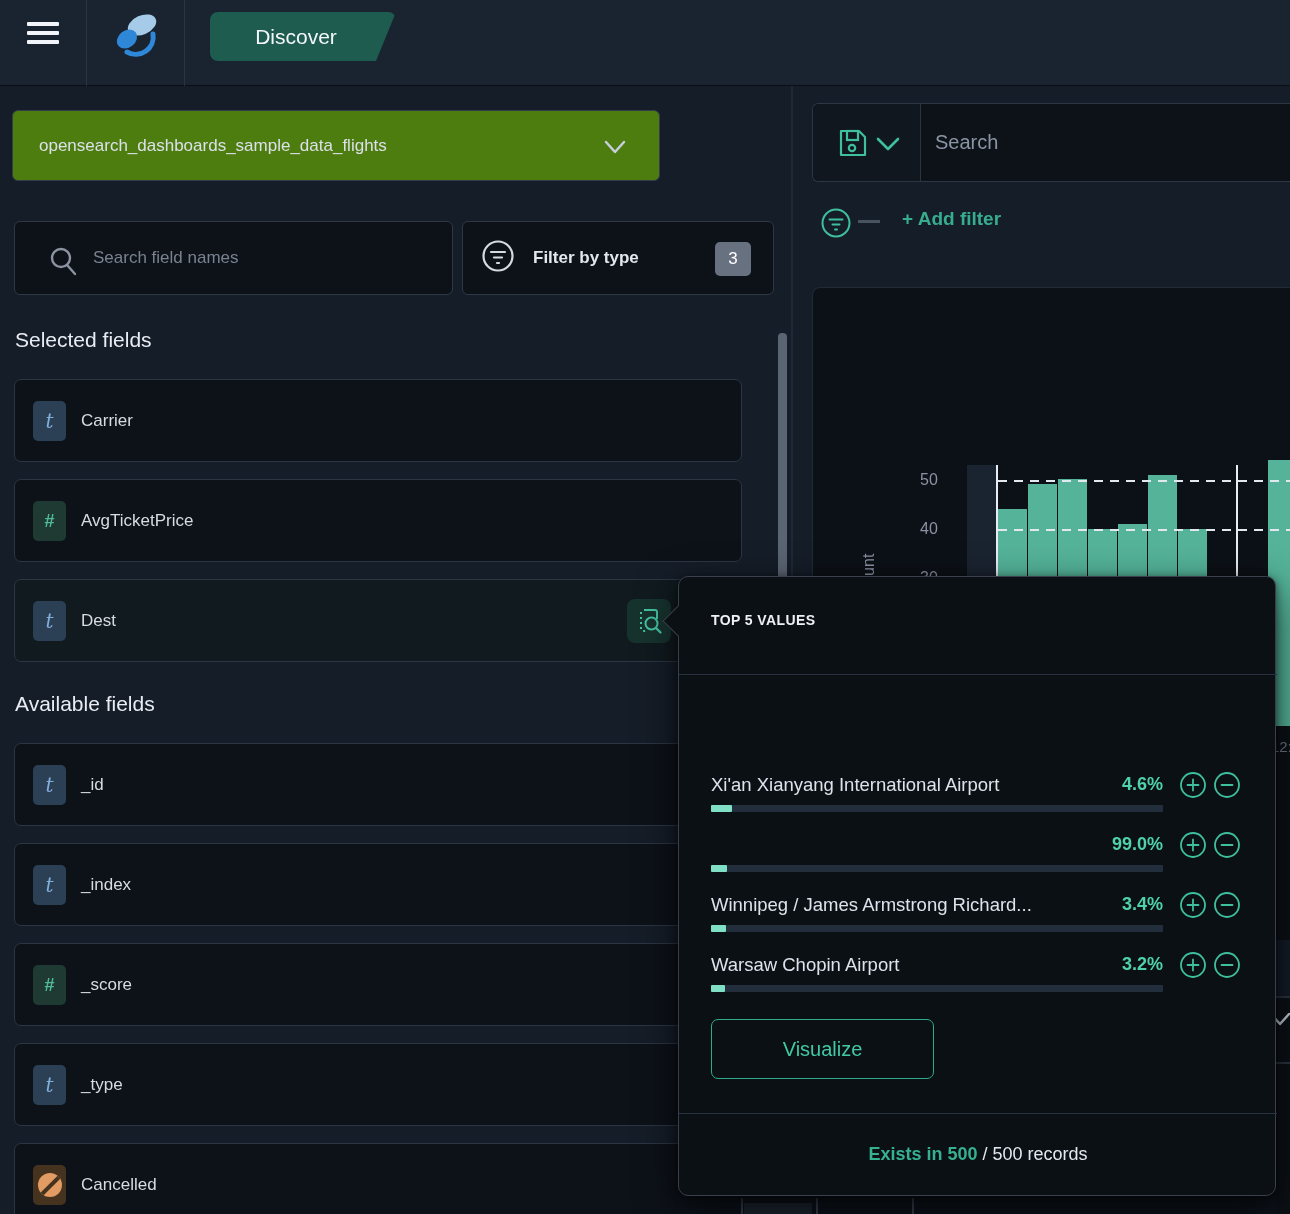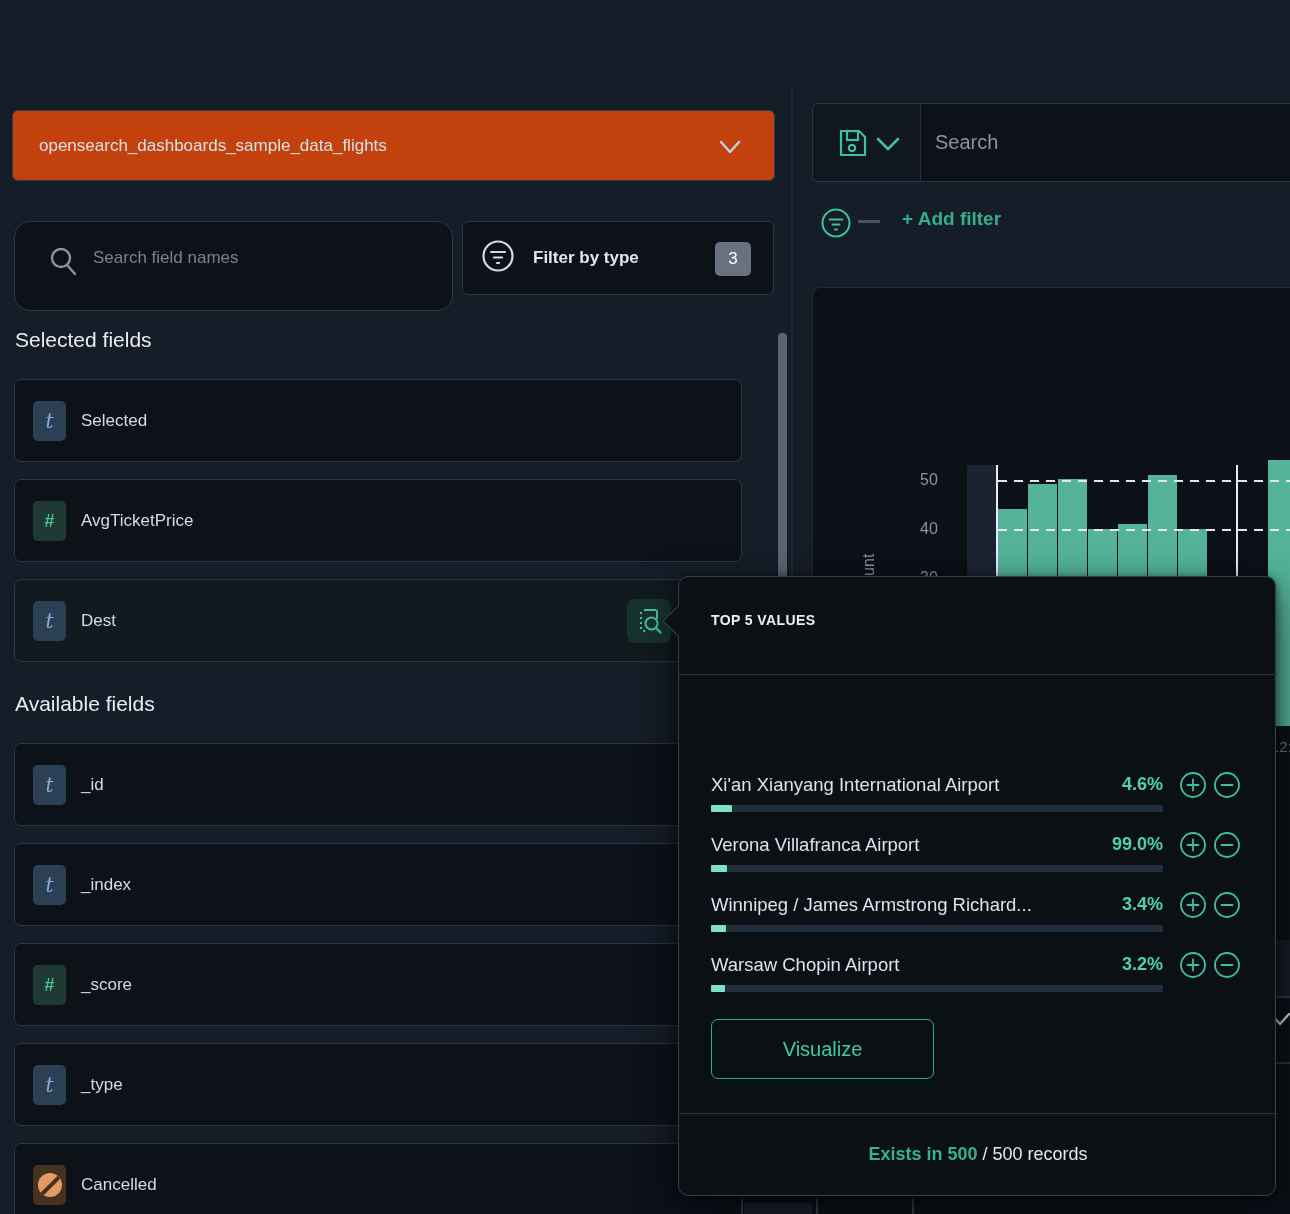--- a/index.html
+++ b/index.html
@@ -12,25 +12,25 @@
   .nav-divider { position:absolute; top:0; width:1px; height:86px; background:#2a3440; }
   .hamburger { position:absolute; left:27px; top:22px; width:32px; height:22px; cursor:pointer; }
   .hamburger span { position:absolute; left:0; width:32px; height:4px; background:#f2f5f9; border-radius:1px; }
   .hamburger span:nth-child(1){top:0;} .hamburger span:nth-child(2){top:9px;} .hamburger span:nth-child(3){top:18px;}
   .logo { position:absolute; left:111px; top:10px; width:52px; height:52px; }
   .discover-tab { position:absolute; left:210px; top:12px; width:186px; height:49px; background:#1d5c4f;
     border-radius:8px; clip-path:polygon(0 0, 100% 0, calc(100% - 20px) 100%, 0 100%);
     color:#f4f7fa; font-size:21px; display:flex; align-items:center; justify-content:center; padding-right:14px; cursor:pointer; }
 
   
-  .idx-select { position:absolute; left:12px; top:110px; width:763px; height:71px; background:#c2410c; border:1px solid #333d4c; border-radius:6px; cursor:pointer; display:flex; align-items:center; }
+  .idx-select { position:absolute; left:12px; top:110px; width:648px; height:71px; background:#4d7c0f; border:1px solid #333d4c; border-radius:6px; cursor:pointer; display:flex; align-items:center; }
   .idx-select .txt { margin-left:26px; font-size:17px; color:#dbe0e9; }
   .idx-chevron { position:absolute; right:32px; top:28px; }
 
-  .fld-search { position:absolute; left:14px; top:221px; width:439px; height:90px; background:#0d1219; border:1px solid #2e3845; border-radius:16px; }
+  .fld-search { position:absolute; left:14px; top:221px; width:439px; height:74px; background:#0d1219; border:1px solid #2e3845; border-radius:6px; }
   .fld-search input { position:absolute; left:78px; top:0; width:350px; height:72px; background:transparent; border:none; outline:none; font-size:17px; color:#dbe0e9; font-family:inherit; }
   .fld-search input::placeholder { color:#79828f; }
   .fld-search .mag { position:absolute; left:34px; top:24px; }
 
   .fbt { position:absolute; left:462px; top:221px; width:312px; height:74px; background:#0d1219; border:1px solid #2e3845; border-radius:6px; cursor:pointer; display:flex; align-items:center; }
   .fbt .lbl { margin-left:18px; font-size:17px; font-weight:700; color:#e2e7ee; }
   .fbt .badge { position:absolute; right:22px; top:20px; width:36px; height:34px; background:#687180; border-radius:5px; color:#fff; font-size:17px; display:flex; align-items:center; justify-content:center; }
   .fbt .ficon { margin-left:18px; }
 
   .sec-head { position:absolute; left:15px; font-size:21px; font-weight:400; color:#e9edf3; }
@@ -95,20 +95,37 @@
   .viz-btn { position:absolute; left:32px; top:442px; width:223px; height:60px; border:1.5px solid #2eaa8c; border-radius:7px; background:transparent; color:#41c9a4; font-size:20px; font-weight:500; font-family:inherit; cursor:pointer; }
   .popup-footer { position:absolute; left:0; top:537px; width:598px; height:83px; text-align:center; line-height:80px; font-size:18px; }
   .popup-footer .exists { color:#35b191; font-weight:700; }
   .popup-footer .rest { color:#e3e8f0; }
 </style>
 </head>
 <body>
 
 <div id="screen">
 
+  <div class="navbar">
+    <div class="hamburger">
+        <span></span>
+        <span></span>
+        <span></span>
+      </div>
+    <div class="nav-divider" style="left:86px"></div>
+    <div class="logo">
+      <svg width="52" height="52" viewBox="0 0 52 52">
+        <ellipse cx="31" cy="15" rx="15" ry="9.5" transform="rotate(-24 31 15)" fill="#a5cbe8"></ellipse>
+        <ellipse cx="16" cy="29" rx="11" ry="8.5" transform="rotate(-38 16 29)" fill="#2f87d8"></ellipse>
+        <path d="M42 24 A17.5 17.5 0 0 1 16 42" fill="none" stroke="#2f87d8" stroke-width="5" stroke-linecap="round"></path>
+      </svg>
+    </div>
+    <div class="nav-divider" style="left:184px"></div>
+    <div class="discover-tab">Discover</div>
+  </div>
 
   <div class="idx-select">
     <span class="txt">opensearch_dashboards_sample_data_flights</span>
     <span class="idx-chevron">
       <svg width="24" height="16" viewBox="0 0 24 16">
           <polyline points="3,3 12,13 21,3" fill="none" stroke="#c7cfdb" stroke-width="2.5" stroke-linecap="round" stroke-linejoin="round"></polyline>
         </svg>
     </span>
   </div>
 
@@ -132,21 +149,21 @@
         </svg>
     </span>
     <span class="lbl">Filter by type</span>
     <span class="badge">3</span>
   </div>
 
   <div class="sec-head" style="top:328px">Selected fields</div>
 
   <div class="card" style="top:379px">
     <span class="tok tok-str">t</span>
-    <span class="name">Selected</span>
+    <span class="name">Carrier</span>
   </div>
   <div class="card" style="top:479px">
     <span class="tok tok-num">#</span>
     <span class="name">AvgTicketPrice</span>
   </div>
   <div class="card card-dest" style="top:579px">
     <span class="tok tok-str">t</span>
     <span class="name">Dest</span>
     <span class="inspect-btn">
       <svg width="28" height="28" viewBox="0 0 28 28">
@@ -273,21 +290,20 @@
             <circle cx="14" cy="14" r="12" fill="none" stroke="#3fbf9d" stroke-width="1.8"></circle>
             <line x1="8.5" y1="14" x2="19.5" y2="14" stroke="#3fbf9d" stroke-width="1.8" stroke-linecap="round"></line>
           </svg>
         </span>
       <span class="ptrack">
           <span class="pfill" style="width: 4.6%;"></span>
         </span>
     </div>
 
     <div class="prow" style="top:257px">
-      <span class="plabel">Verona Villafranca Airport</span>
       <span class="ppct">99.0%</span>
       <span class="pm-btn pm-plus">
           <svg width="28" height="28" viewBox="0 0 28 28">
             <circle cx="14" cy="14" r="12" fill="none" stroke="#3fbf9d" stroke-width="1.8"></circle>
             <line x1="8.5" y1="14" x2="19.5" y2="14" stroke="#3fbf9d" stroke-width="1.8" stroke-linecap="round"></line>
             <line x1="14" y1="8.5" x2="14" y2="19.5" stroke="#3fbf9d" stroke-width="1.8" stroke-linecap="round"></line>
           </svg>
         </span>
       <span class="pm-btn pm-minus">
           <svg width="28" height="28" viewBox="0 0 28 28">

